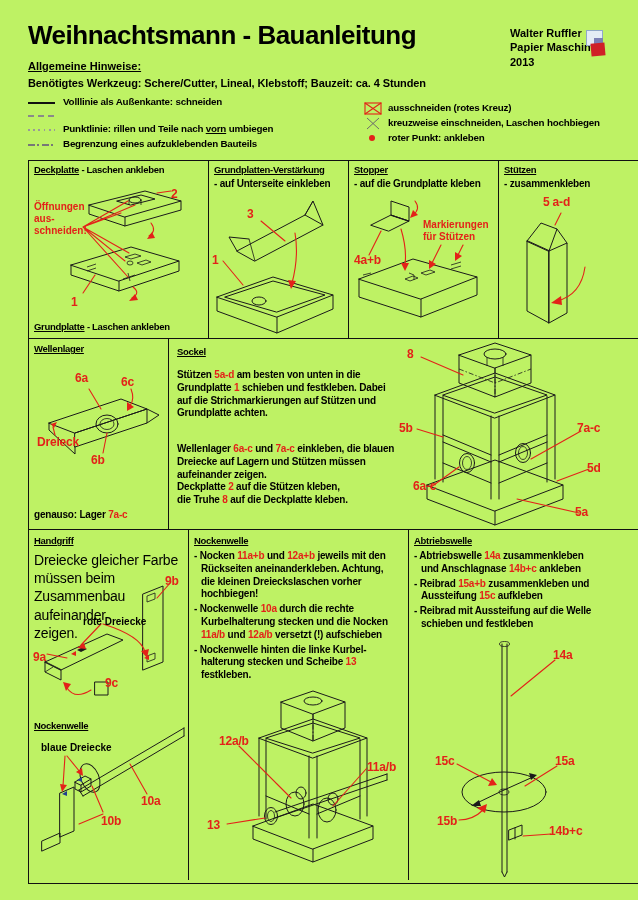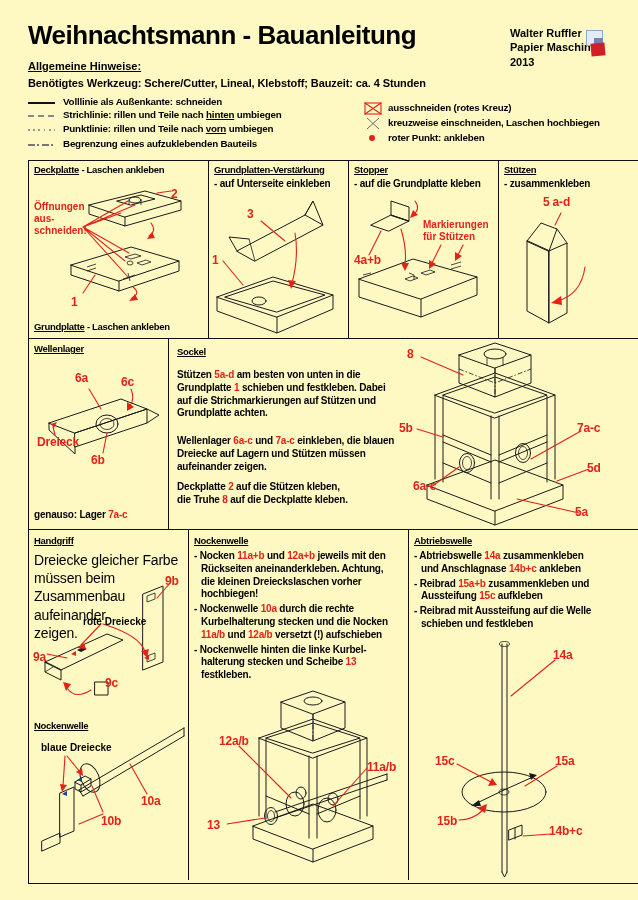--- a/index.html
+++ b/index.html
@@ -1,16 +1,16 @@
 <!DOCTYPE html>
 <html><head>
 <meta charset="utf-8">
 <style>
   html,body{margin:0;padding:0;background:#fff}
-  .page{position:relative;width:638px;height:900px;background:#fef9c3;color:#000;
+  .page{position:relative;width:638px;height:900px;background:#bef264;color:#000;
         font-family:"Liberation Sans",sans-serif;overflow:hidden}
   .abs{position:absolute}
   .ul{text-decoration:underline}
   .rd{color:#e32219}
   .main-title{font-size:26px;font-weight:bold;letter-spacing:-0.5px;white-space:nowrap}
   .author{font-size:11px;font-weight:bold;line-height:1.3;white-space:pre-line}
   .hint-head{font-size:11px;font-weight:bold;text-decoration:underline}
   .hint-tools{font-size:11px;font-weight:bold;letter-spacing:-0.1px;white-space:nowrap}
   .leg-txt{font-size:9.8px;font-weight:bold;letter-spacing:-0.2px;white-space:nowrap}
   .sw{position:absolute;left:0;width:27px;height:1.6px}
@@ -66,21 +66,20 @@
   <div class="abs hint-head" style="left:28px;top:60px">Allgemeine Hinweise:</div>
   <div class="abs hint-tools" style="left:28px;top:77px">Benötigtes Werkzeug: Schere/Cutter, Lineal, Klebstoff;  Bauzeit: ca. 4 Stunden</div>
 
   <div class="abs" style="left:28px;top:94px;width:582px;height:62px">
     <div class="abs" style="left:0;top:2px;width:330px;height:13px">
       <div class="sw solid" style="top:6px"></div>
       <span class="abs leg-txt" style="left:35px;top:0"><span>Volllinie als Außenkante: schneiden</span></span>
     </div>
     <div class="abs" style="left:0;top:15px;width:330px;height:13px">
       <div class="sw dashed" style="top:6px"></div>
-      <span class="abs leg-txt" style="left:35px;top:0"><span>Strichlinie: rillen und Teile nach </span><span class="ul">hinten</span><span> umbiegen</span></span>
     </div>
     <div class="abs" style="left:0;top:29px;width:330px;height:13px">
       <div class="sw dotted" style="top:6px"></div>
       <span class="abs leg-txt" style="left:35px;top:0"><span>Punktlinie: rillen und Teile nach </span><span class="ul">vorn</span><span> umbiegen</span></span>
     </div>
     <div class="abs" style="left:0;top:44px;width:330px;height:13px">
       <div class="sw dashdot" style="top:6px"></div>
       <span class="abs leg-txt" style="left:35px;top:0"><span>Begrenzung eines aufzuklebenden Bauteils</span></span>
     </div>
 
@@ -224,21 +223,21 @@
         <div class="rlabel" style="left:46px;top:32px">6a</div>
         <div class="rlabel" style="left:92px;top:36px">6c</div>
         <div class="rlabel" style="left:8px;top:96px">Dreieck</div>
         <div class="rlabel" style="left:62px;top:114px">6b</div>
         <div class="seg" style="left:5px;top:170px"><span>genauso: Lager </span><span class="rd">7a-c</span></div>
       </div>
 
       <div class="cell" style="width:442px">
         <div class="ptitle" style="left:8px;top:7px">Sockel</div>
         <div class="seg" style="left:8px;top:30px;width:225px"><span>Stützen </span><span class="rd">5a-d</span><span> am besten von unten in die</span><br><span>Grundplatte </span><span class="rd">1</span><span> schieben und festkleben. Dabei</span><br><span>auf die Strichmarkierungen auf Stützen und</span><br><span>Grundplatte achten.</span></div>
-        <div class="seg" style="left:8px;top:96px;width:225px"><span>Wellenlager </span><span class="rd">6a-c</span><span> und </span><span class="rd">7a-c</span><span> einkleben, die blauen</span><br><span>Dreiecke auf Lagern und Stützen müssen</span><br><span>aufeinander zeigen.</span></div>
+        <div class="seg" style="left:8px;top:104px;width:225px"><span>Wellenlager </span><span class="rd">6a-c</span><span> und </span><span class="rd">7a-c</span><span> einkleben, die blauen</span><br><span>Dreiecke auf Lagern und Stützen müssen</span><br><span>aufeinander zeigen.</span></div>
         <div class="seg" style="left:8px;top:142px;width:225px"><span>Deckplatte </span><span class="rd">2</span><span> auf die Stützen kleben,</span><br><span>die Truhe </span><span class="rd">8</span><span> auf die Deckplatte kleben.</span></div>
         <svg style="left:228px;top:0" width="214" height="191" viewBox="0 0 214 191">
           <path class="k" d="M62,16 L98,4 L134,16 L98,29 Z"></path>
           <ellipse class="k" cx="98" cy="15" rx="11" ry="5"></ellipse>
           <path class="kth" d="M90,18 L90,27 M106,18 L106,27"></path>
           <path class="k" d="M62,16 L62,44 L98,58 L98,29 M134,16 L134,44 L98,58"></path>
           <path class="kth dd" d="M98,29 L98,58 M62,30 L98,44 L134,30"></path>
           <path class="k" d="M38,56 L98,34 L158,56 L98,79 Z"></path>
           <path class="k" d="M46,56 L98,38 L150,56 L98,74 Z"></path>
           <path class="k" d="M38,56 L38,140 M46,57 L46,143 M158,56 L158,140 M150,57 L150,143"></path>

